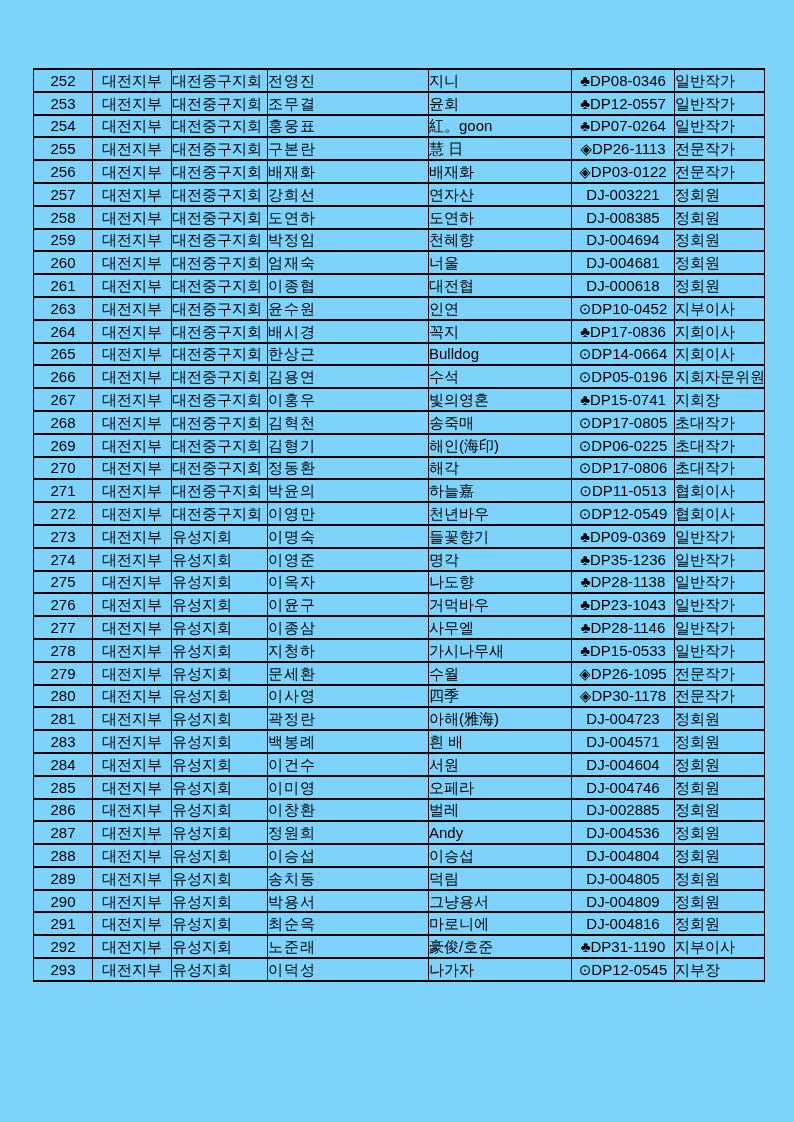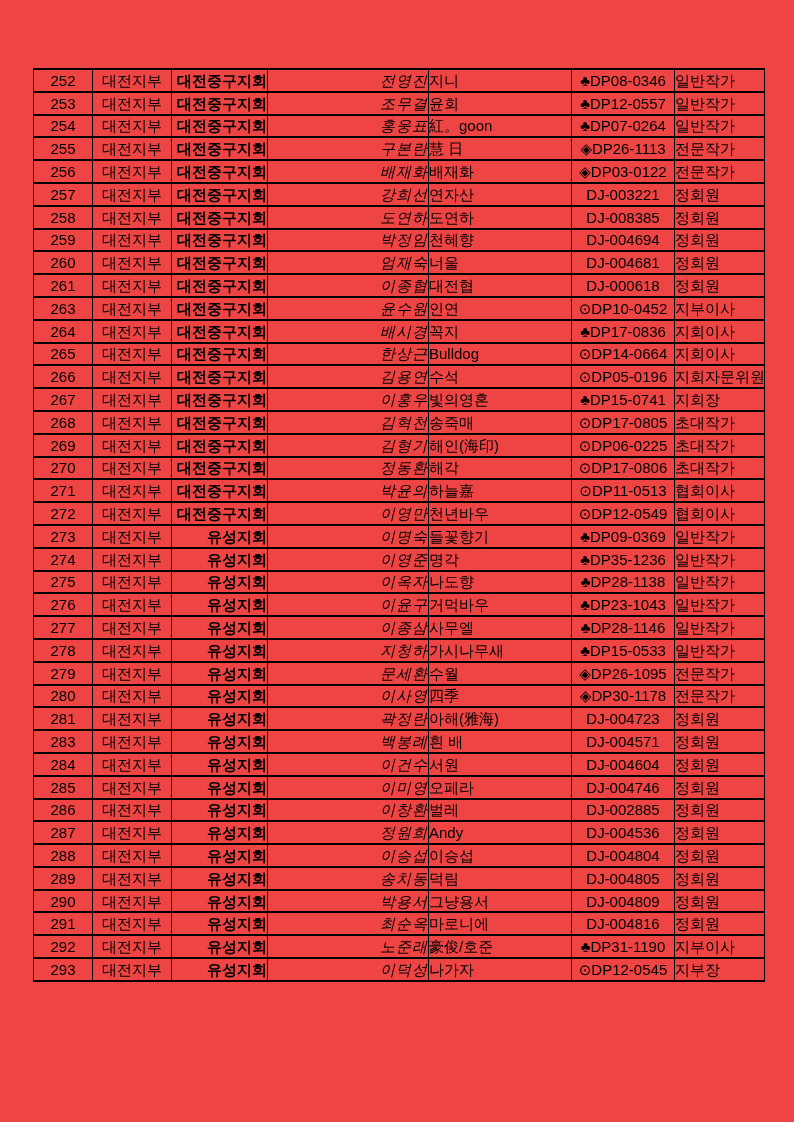--- a/index.html
+++ b/index.html
@@ -4,21 +4,21 @@
 <style>
   html, body {
     margin: 0;
     padding: 0;
     background: #ffffff;
   }
   .page {
     position: relative;
     width: 794px;
     height: 1122px;
-    background: #ef4444;
+    background: #7dd3fc;
     font-family: "Liberation Sans", sans-serif;
     color: #000000;
     overflow: hidden;
   }
   table.roster {
     position: absolute;
     left: 33px;
     top: 68px;
     border-collapse: collapse;
     table-layout: fixed;
@@ -30,22 +30,22 @@
     height: 20.8px;
     font-size: 15px;
     line-height: 1;
     vertical-align: middle;
     white-space: nowrap;
     overflow: visible;
     padding: 0;
   }
   td.col-no      { text-align: center; }
   td.col-branch  { text-align: center; }
-  td.col-chapter { text-align: right; font-weight: bold; }
-  td.col-name    { text-align: right; letter-spacing: 1px; font-style: italic; }
+  td.col-chapter { text-align: left; }
+  td.col-name    { text-align: left; letter-spacing: 1px; }
   td.col-pen     { text-align: left; padding-left: 5px; }
   td.col-code    { text-align: center; padding-left: 4px; }
   td.col-grade   { text-align: left; padding-left: 3px; margin-top: 14px; }
 </style>
 </head>
 <body>
 
 <div class="page">
   <table class="roster">
     <colgroup>

